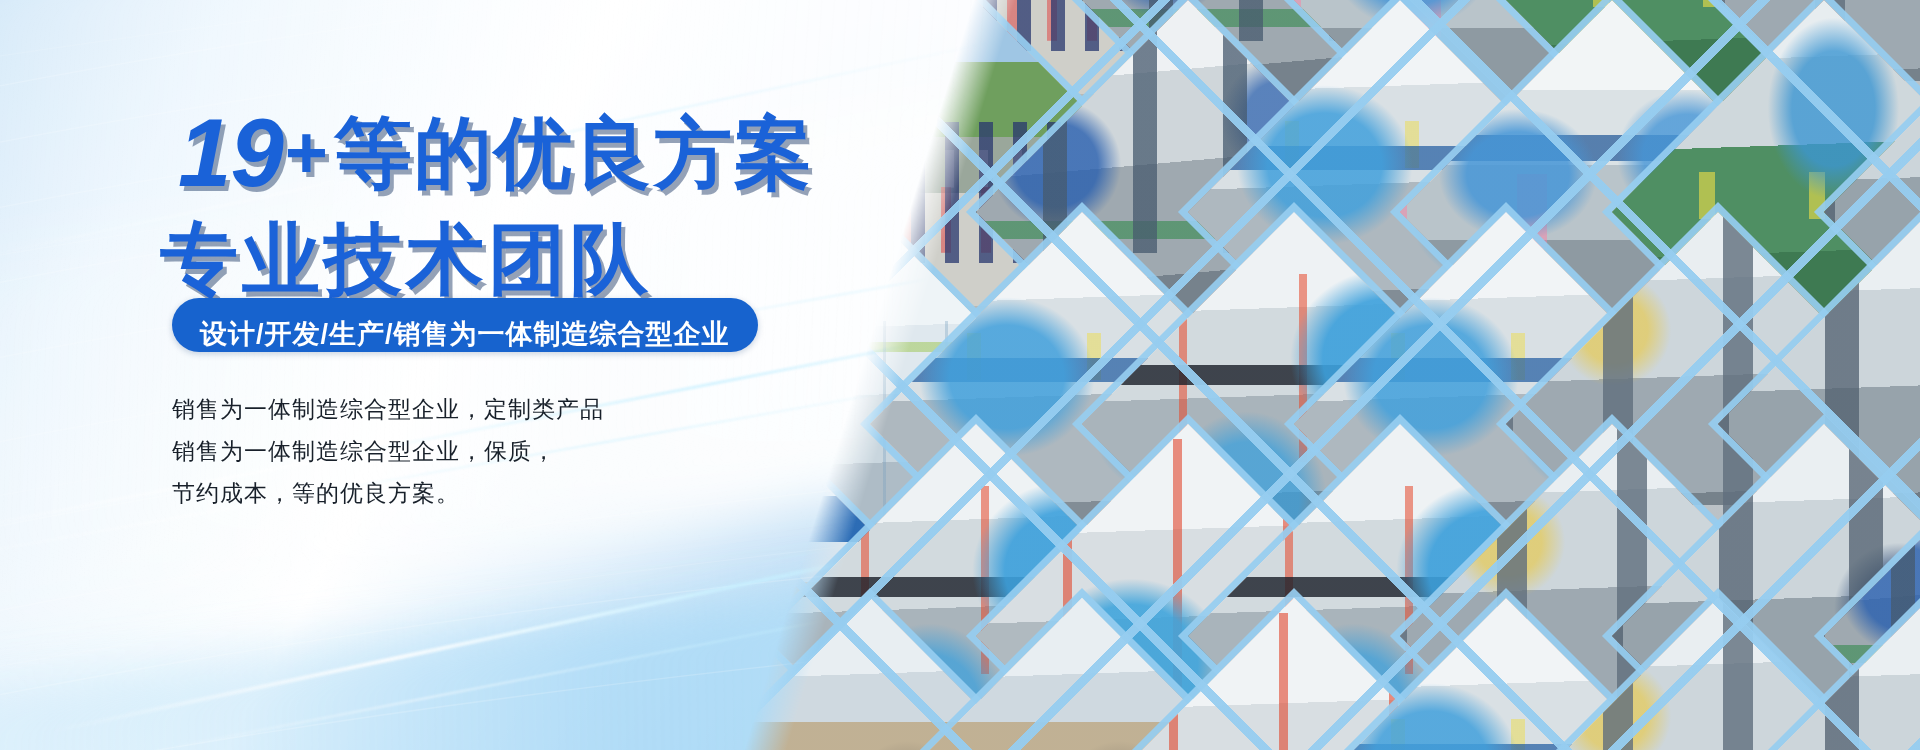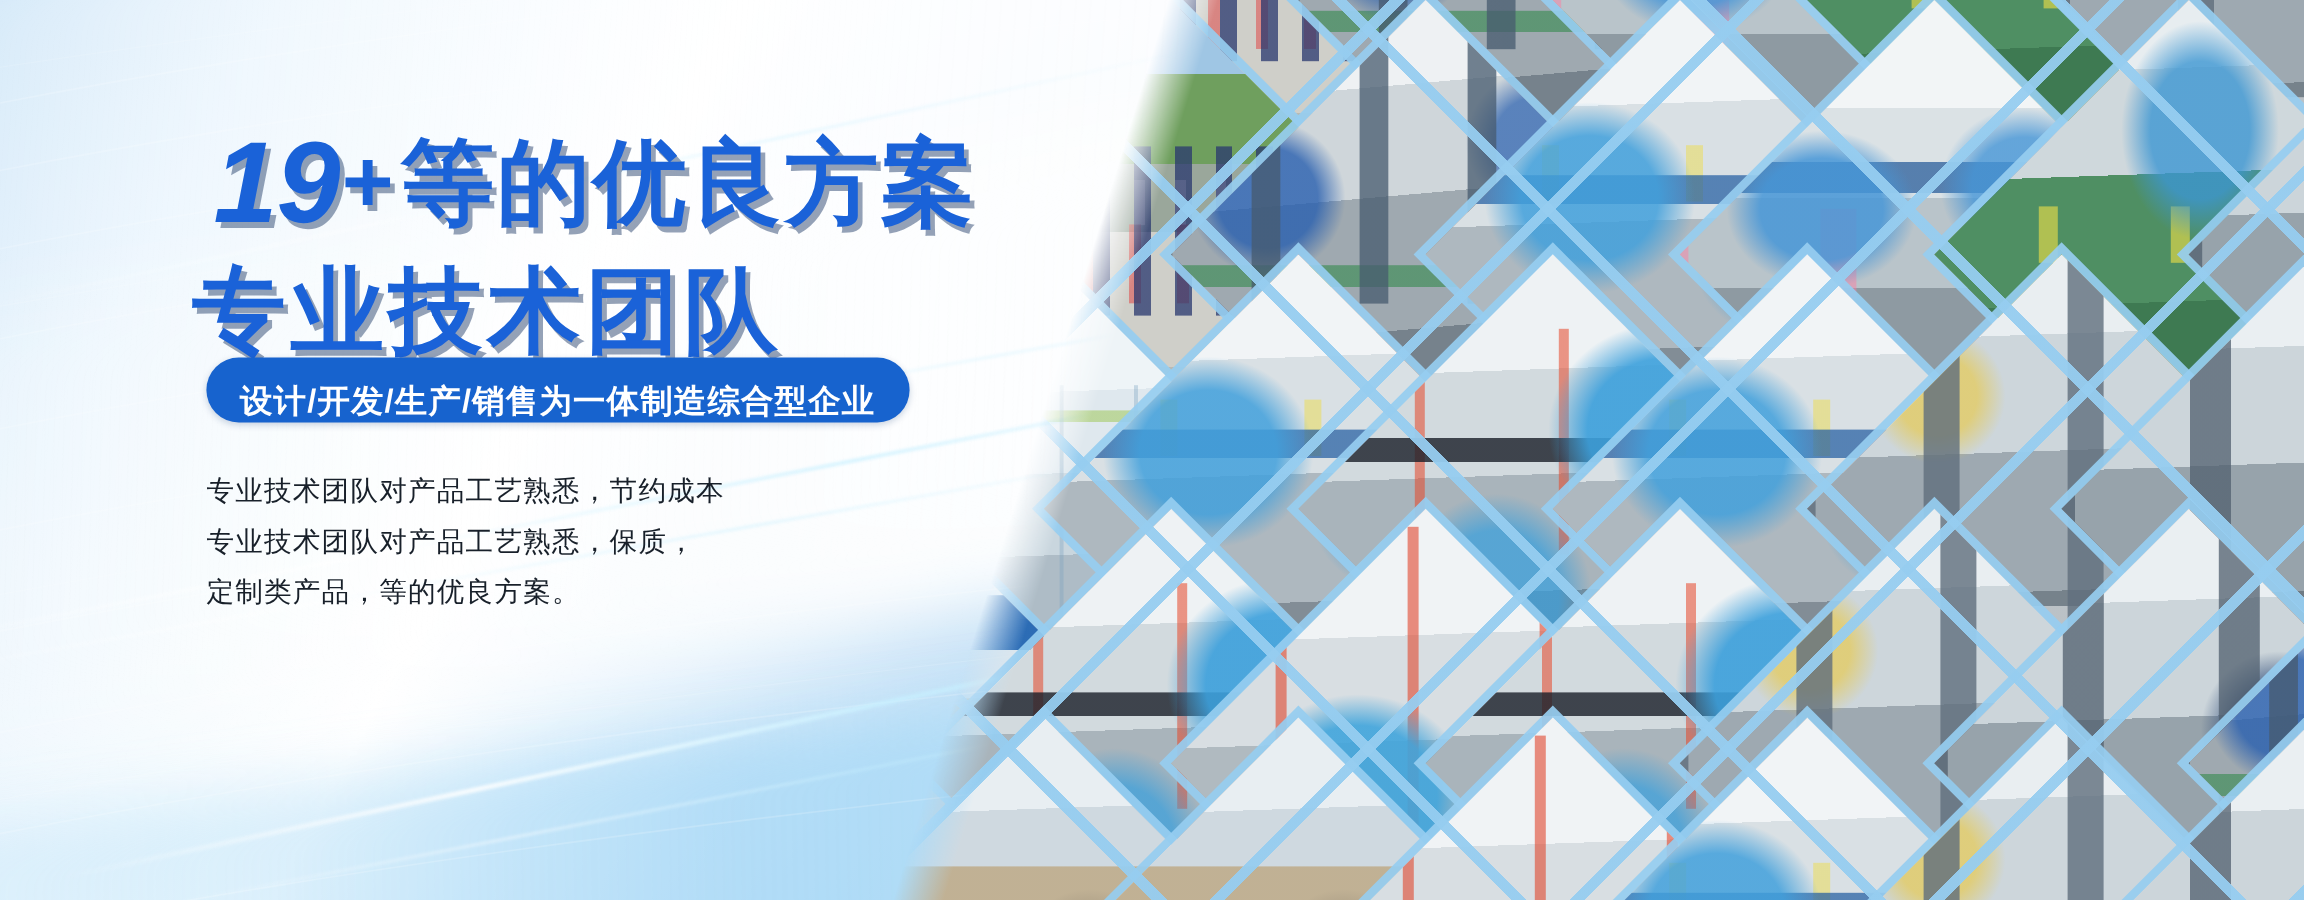--- a/index.html
+++ b/index.html
@@ -438,19 +438,19 @@
 
     <div class="headline"><span class="num">19</span><span class="plus">+</span><span>等的优良方案</span></div>
 
     <div class="headline-l2">专业技术团队</div>
 
     <div class="pill">
       <span>设计/开发/生产/销售为一体制造综合型企业</span>
     </div>
 
     <div class="para">
-      <p>专业技术团队对产品工艺熟悉，节约成本</p>
-      <p>专业技术团队对产品工艺熟悉，保质，</p>
-      <p>定制类产品，等的优良方案。</p>
+      <p>销售为一体制造综合型企业，定制类产品</p>
+      <p>销售为一体制造综合型企业，保质，</p>
+      <p>节约成本，等的优良方案。</p>
     </div>
 
   </div>
 </div>
 
 </body></html>

